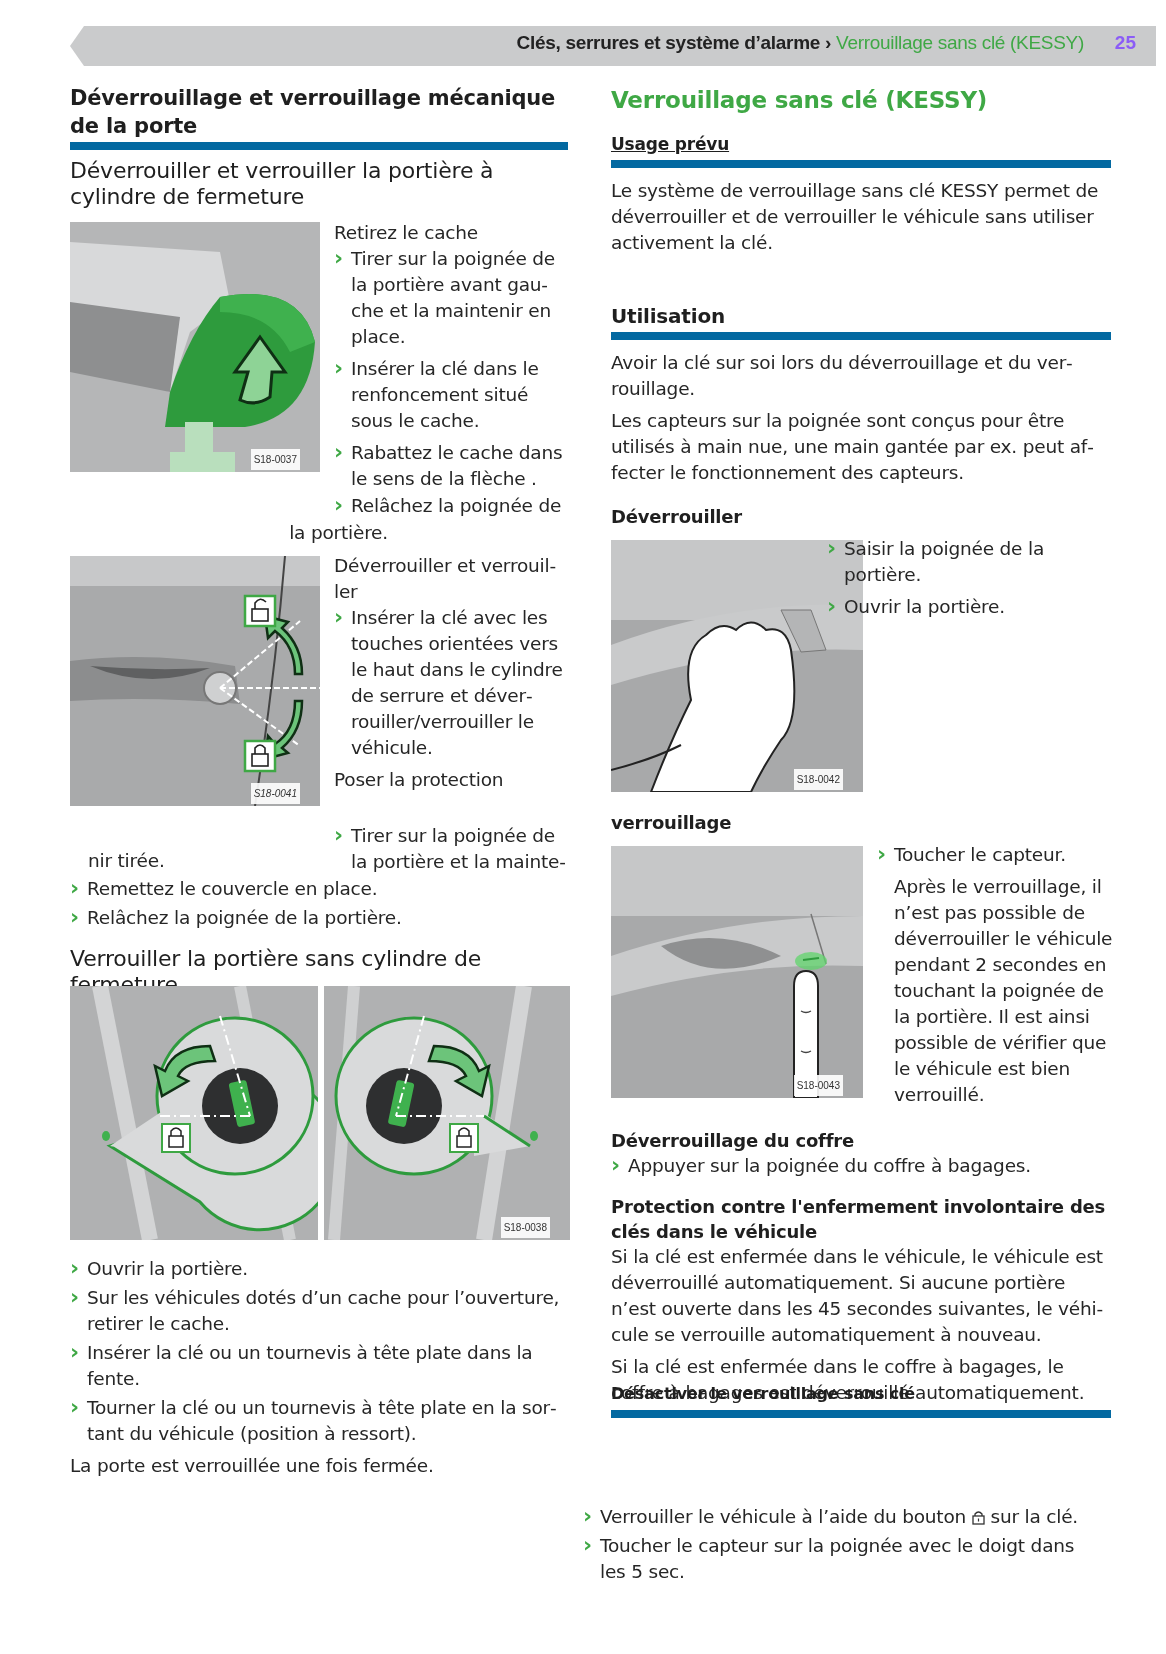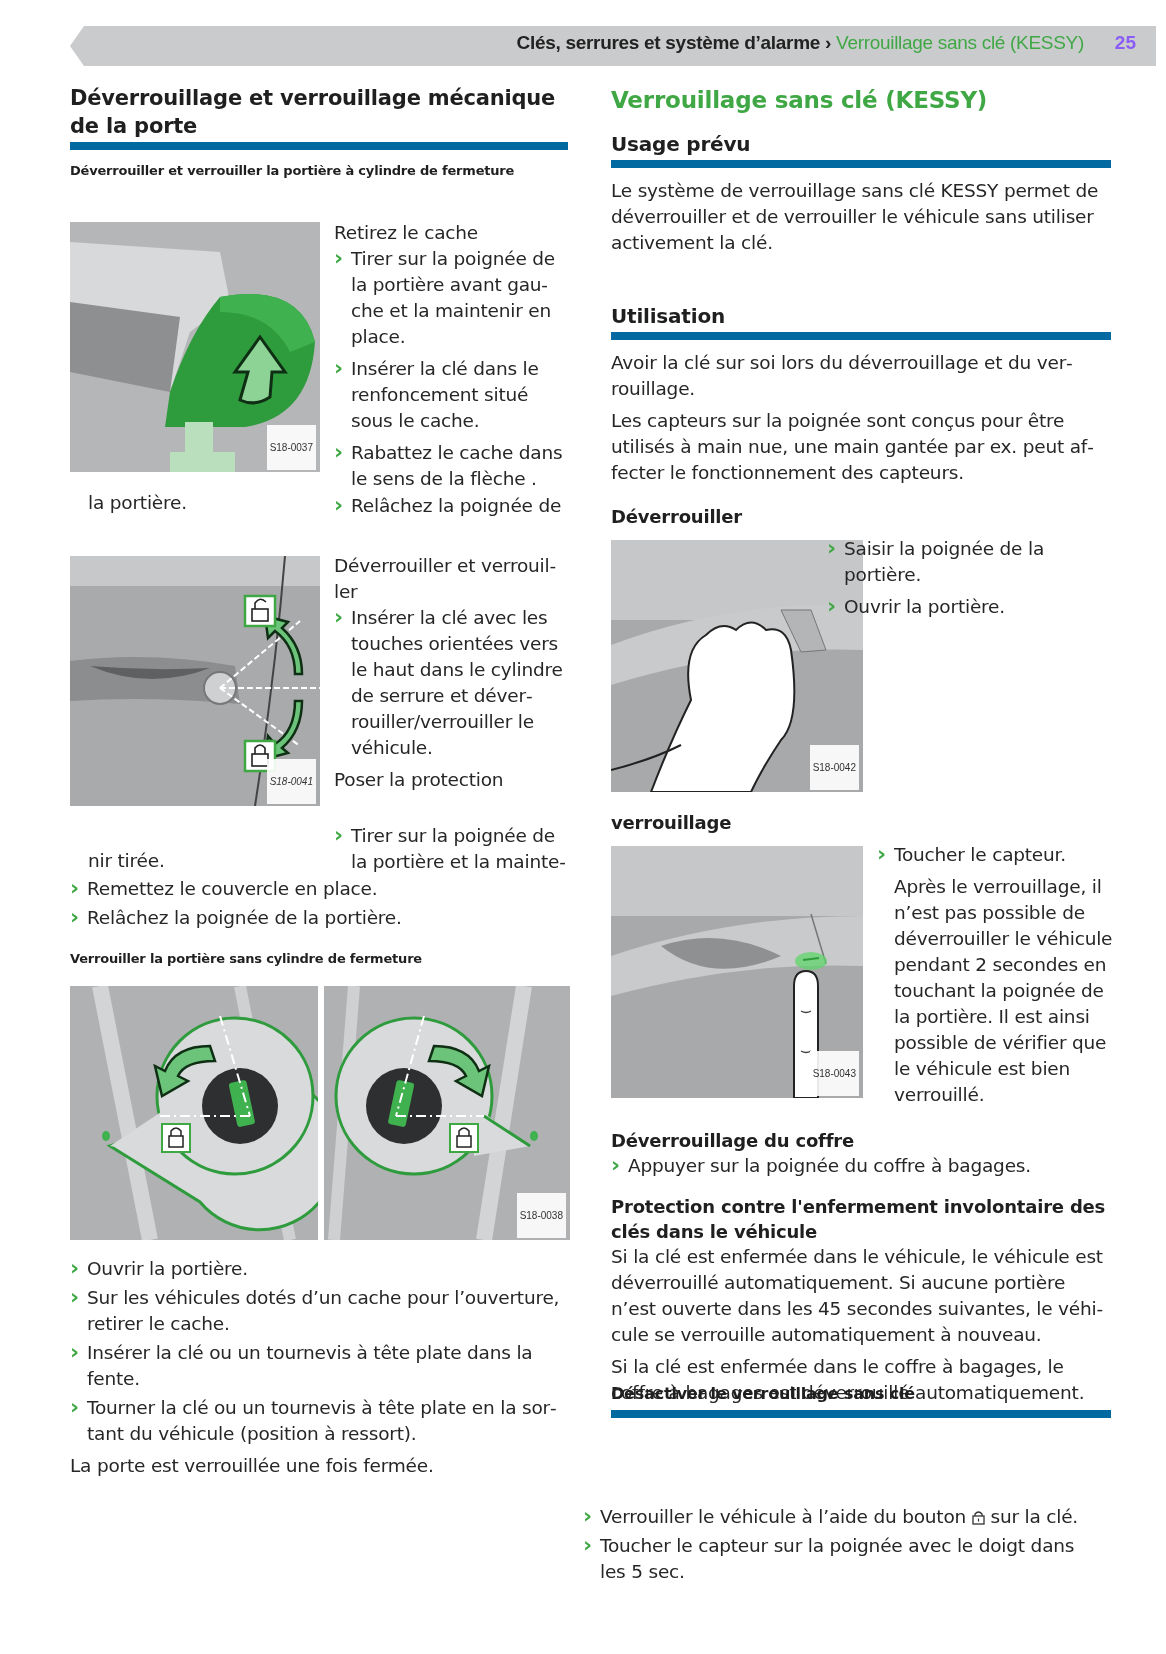--- a/index.html
+++ b/index.html
@@ -12,30 +12,30 @@
       clip-path: polygon(14px 0, 100% 0, 100% 100%, 14px 100%, 0 50%); }
     .hdr-text { top: 32px; right: 60px; font-size: 19px; font-weight: bold; font-family: "Liberation Sans", sans-serif; letter-spacing: -0.3px; }
     .hdr-crumb { color: #222; margin-top: 41px; }
     .hdr-sep { color: #222; margin: 0 5px; }
     .hdr-current { color: #3fa845; font-weight: normal; }
     .hdr-page { top: 32px; right: 30px; font-size: 19px; font-weight: bold; font-family: "Liberation Sans", sans-serif; color: #8b5cf6; }
 
     .h1 { font-size: 21px; font-weight: bold; line-height: 28px; letter-spacing: -0.2px; }
     .h1.rule { border-bottom: 8px solid #0369a1; padding-bottom: 2px; }
     .h1.green { color: #3fa845; font-size: 23px; }
-    .h2 { font-size: 13px; font-weight: bold; line-height: 26px; letter-spacing: -0.2px; }
+    .h2 { font-size: 22px; font-weight: normal; line-height: 26px; letter-spacing: -0.2px; }
     .h3 { font-size: 18px; font-weight: bold; line-height: 25px; letter-spacing: -0.2px; }
     .p { font-size: 18.5px; line-height: 26px; letter-spacing: -0.2px; color: #262626; }
     .bul { position: relative; padding-left: 17px; font-size: 18.5px; line-height: 26px; letter-spacing: -0.2px; color: #262626; }
     .bul::before { content: "\203A"; position: absolute; left: 0; top: -1px; color: #3fa845; font-weight: bold; font-size: 22px; }
     .gap { height: 6px; }
 
     
     .img { background: linear-gradient(160deg, #d7d8d9 0%, #b9babb 55%, #9e9fa0 100%); overflow: hidden; }
-    .img-label { position: absolute; right: 4px; bottom: 2px; font-size: 10px; color: #333; background: rgba(255,255,255,0.9); padding: 17px 3px; font-family: "Liberation Sans", sans-serif; margin-top: 16px; }
+    .img-label { position: absolute; right: 20px; bottom: 2px; font-size: 10px; color: #333; background: rgba(255,255,255,0.9); padding: 5px 3px; font-family: "Liberation Sans", sans-serif; margin-top: 16px; }
     svg { display: block; }
   </style>
 </head>
 <body>
 
 <div class="abs header-band"></div>
 <div class="abs hdr-text" style="right:82px;">
   <span class="hdr-crumb">Clés, serrures et système d’alarme</span><span class="hdr-sep">›</span><span class="hdr-current">Verrouillage sans clé (KESSY)</span>
 </div>
 <div class="abs hdr-page">25</div>
@@ -60,21 +60,21 @@
 <div class="abs" style="left:334px; top:220px; width:236px;">
   <div class="p">Retirez le cache</div>
   <div class="bul">Tirer sur la poignée de la portière avant gau­che et la maintenir en place.</div>
   <div class="gap"></div>
   <div class="bul">Insérer la clé dans le renfoncement situé sous le cache.</div>
   <div class="gap"></div>
   <div class="bul">Rabattez le cache dans le sens de la flèche .</div>
   <div class="gap"></div>
 </div>
 <div class="abs bul" style="left:334px; top:493px; width:236px; height:26px; overflow:hidden;">Relâchez la poignée de</div>
-<div class="abs p" style="left:88px; top:490px; width:300px;">la portière.</div>
+<div class="abs p" style="left:88px; top:520px; width:300px;text-align:right;">la portière.</div>
 
 <div class="abs img" style="left:70px; top:556px; width:250px; height:250px;font-style:italic;">
   <svg width="250" height="250" viewBox="0 0 250 250">
     <rect width="250" height="250" fill="#a9aaab"></rect>
     <rect width="250" height="30" fill="#c7c8c9"></rect>
     <path d="M0 105 Q80 95 165 110 L170 148 Q80 140 0 145Z" fill="#8c8d8e"></path>
     <path d="M20 110 Q80 135 140 112 Q80 115 20 110Z" fill="#5f6061"></path>
     <circle cx="150" cy="132" r="16" fill="#cfd0d1" stroke="#777" stroke-width="2"></circle>
     <path d="M215 0 Q205 120 185 250" stroke="#444" stroke-width="2" fill="none"></path>
     <line x1="150" y1="132" x2="230" y2="65" stroke="#fff" stroke-width="2" stroke-dasharray="6 3"></line>
@@ -156,21 +156,21 @@
   <div class="gap" style="height:3px"></div>
   <div class="bul">Insérer la clé ou un tournevis à tête plate dans la fente.</div>
   <div class="gap" style="height:3px"></div>
   <div class="bul">Tourner la clé ou un tournevis à tête plate en la sor­tant du véhicule (position à ressort).</div>
   <div class="gap"></div>
   <div class="p">La porte est verrouillée une fois fermée.</div>
 </div>
 
 <div class="abs h1 green" style="left:611px; top:86px; width:500px;">Verrouillage sans clé (KESSY)</div>
 
-<div class="abs h1 rule" style="left:611px; top:130px; width:500px; font-size:20px;">Usage prévu</div>
+<div class="abs h1 rule" style="left:611px; top:130px; width:500px; font-size:17px;text-decoration:underline;">Usage prévu</div>
 <div class="abs p" style="left:611px; top:178px; width:500px;">Le système de verrouillage sans clé KESSY permet de déverrouiller et de verrouiller le véhicule sans uti­liser activement la clé.</div>
 
 <div class="abs h1 rule" style="left:611px; top:302px; width:500px; font-size:20px;">Utilisation</div>
 <div class="abs" style="left:611px; top:350px; width:500px;">
   <div class="p">Avoir la clé sur soi lors du déverrouillage et du ver­rouillage.</div>
   <div class="gap"></div>
   <div class="p">Les capteurs sur la poignée sont conçus pour être utilisés à main nue, une main gantée par ex. peut af­fecter le fonctionnement des capteurs.</div>
 </div>
 
 <div class="abs h3" style="left:611px; top:504px; width:500px;">Déverrouiller</div>

